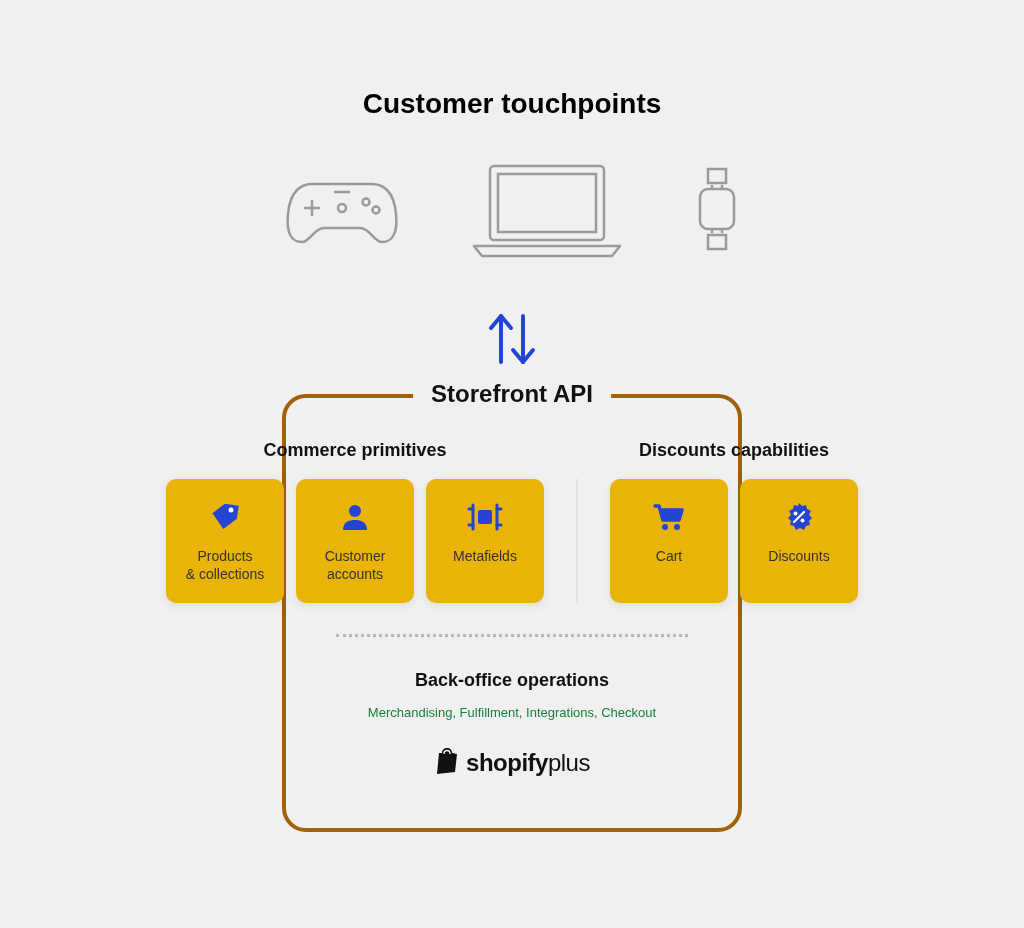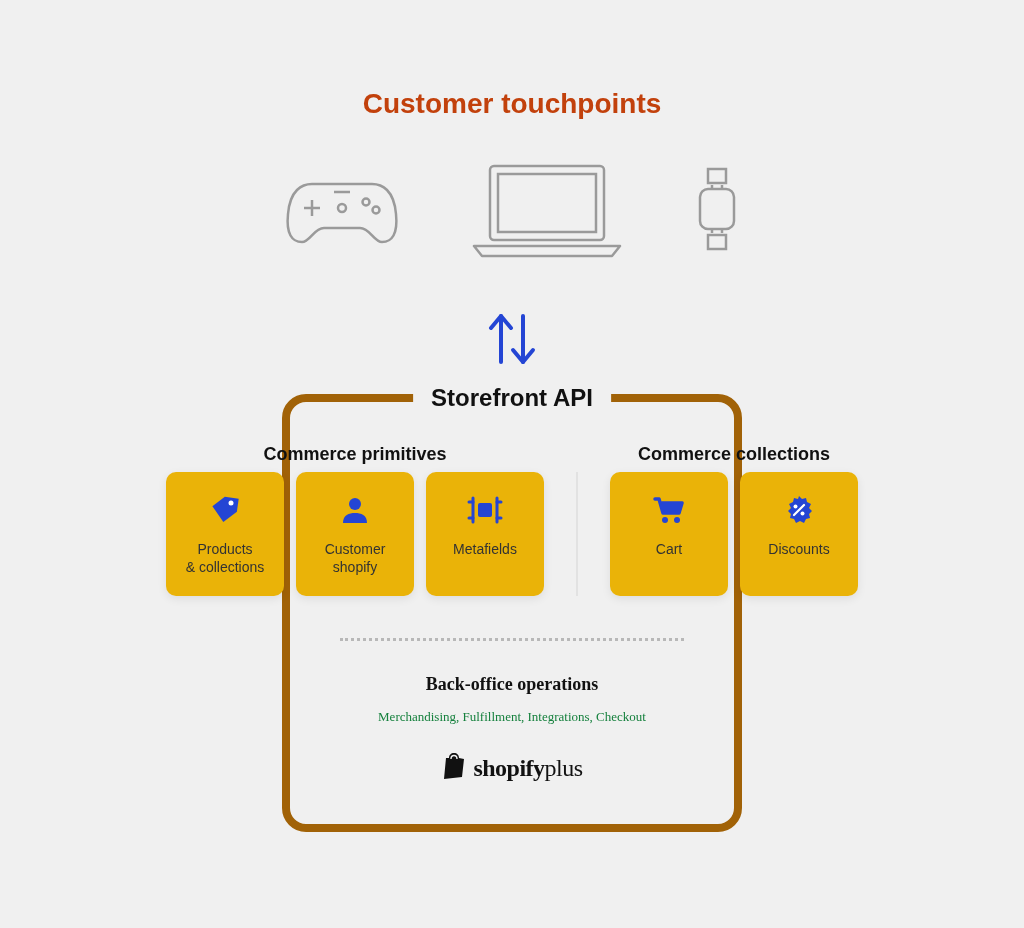--- a/index.html
+++ b/index.html
@@ -15,21 +15,21 @@
   .page {
     width: 100%;
     height: 100%;
     padding-top: 88px;
   }
 
   .title {
     font-size: 28px;
     font-weight: 700;
     text-align: center;
-    color: #c2410c;
+    color: #000000;
     margin-bottom: 40px;
   }
 
   .touchpoints-row {
     display: flex;
     justify-content: center;
     align-items: center;
     gap: 60px;
     margin-bottom: 40px;
   }
@@ -41,21 +41,21 @@
   }
 
   
   .api-frame-wrap {
     position: relative;
     width: 460px;
     margin: 0 auto;
   }
 
   .api-frame {
-    border: 8px solid #a16207;
+    border: 4px solid #a16207;
     border-radius: 24px;
     padding-top: 24px;
     height: 438px;
     position: relative;
   }
 
   .api-frame-label {
     position: absolute;
     top: -18px;
     left: 50%;
@@ -81,21 +81,21 @@
   .cards-col {
     display: flex;
     flex-direction: column;
     align-items: center;
   }
 
   .col-heading {
     font-size: 18px;
     font-weight: 600;
     color: #111;
-    margin-bottom: 7px;
+    margin-bottom: 18px;
   }
 
   .cards-row {
     display: flex;
     gap: 12px;
   }
 
   .card {
     width: 118px;
     height: 124px;
@@ -142,21 +142,20 @@
     height: 0;
     border-top: 3px dotted #b8b8b8;
   }
 
   .backoffice {
     position: absolute;
     top: 272px;
     left: 0;
     right: 0;
     text-align: center;
-    font-family: Liberation Serif, serif;
   }
 
   .backoffice-title {
     font-size: 18px;
     font-weight: 700;
     color: #111;
     margin-bottom: 14px;
   }
 
   .backoffice-sub {
@@ -250,21 +249,21 @@
             </div>
 
             <div class="card">
               <span class="icon">
                 <svg width="30" height="30" viewBox="0 0 30 30" fill="#2445d4">
                   <circle cx="15" cy="9" r="6"></circle>
                   <path d="M3 28 C3 20 9 18 15 18 C21 18 27 20 27 28 Z"></path>
                 </svg>
               </span>
               <div class="card-label">Customer
-shopify</div>
+accounts</div>
             </div>
 
             <div class="card">
               <span class="icon">
                 <svg width="36" height="28" viewBox="0 0 36 28" fill="none" stroke="#2445d4" stroke-width="3" stroke-linecap="round" stroke-linejoin="round">
                   <rect x="11" y="7" width="14" height="14" rx="2" fill="#2445d4" stroke="none"></rect>
                   <circle cx="15" cy="12" r="1.4" fill="#fff"></circle>
                   <circle cx="21" cy="12" r="1.4" fill="#fff"></circle>
                   <path d="M6 2 L6 26 M30 2 L30 26"></path>
                   <path d="M2 6 L6 6 M2 22 L6 22 M30 6 L34 6 M30 22 L34 22"></path>
@@ -272,21 +271,21 @@
               </span>
               <div class="card-label">Metafields</div>
             </div>
 
           </div>
         </div>
 
         <div class="vdivider"></div>
 
         <div class="cards-col">
-          <div class="col-heading">Commerce collections</div>
+          <div class="col-heading">Discounts capabilities</div>
           <div class="cards-row">
 
             <div class="card">
               <span class="icon">
                 <svg width="32" height="30" viewBox="0 0 32 30" fill="#2445d4">
                   <path d="M2 4 L6 4 L10 18 L26 18 L29 8 L9 8" fill="none" stroke="#2445d4" stroke-width="3.5" stroke-linecap="round" stroke-linejoin="round"></path>
                   <rect x="9" y="7" width="19" height="11" fill="#2445d4"></rect>
                   <circle cx="12" cy="25" r="3"></circle>
                   <circle cx="24" cy="25" r="3"></circle>
                 </svg>

